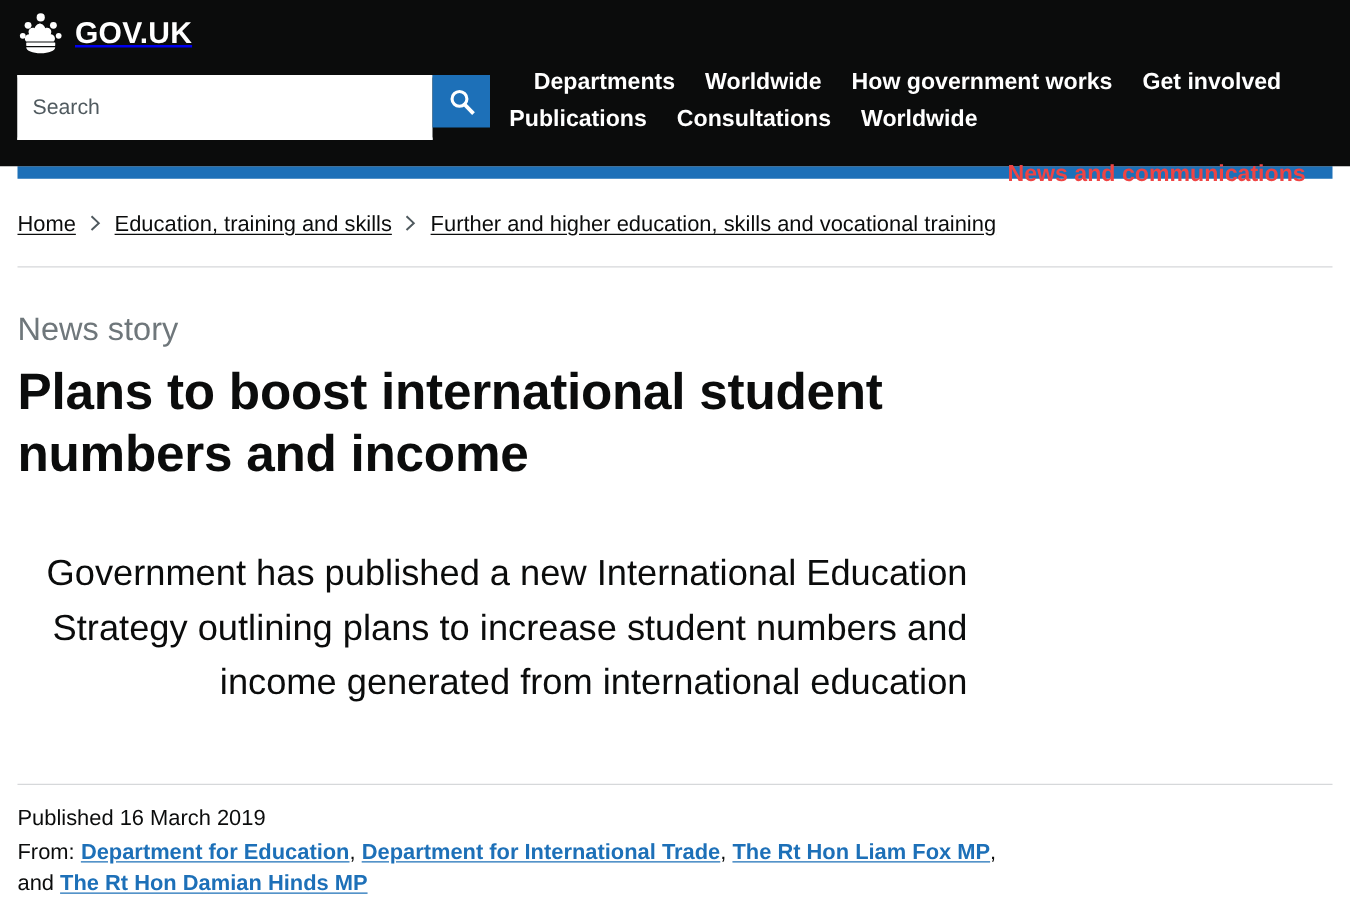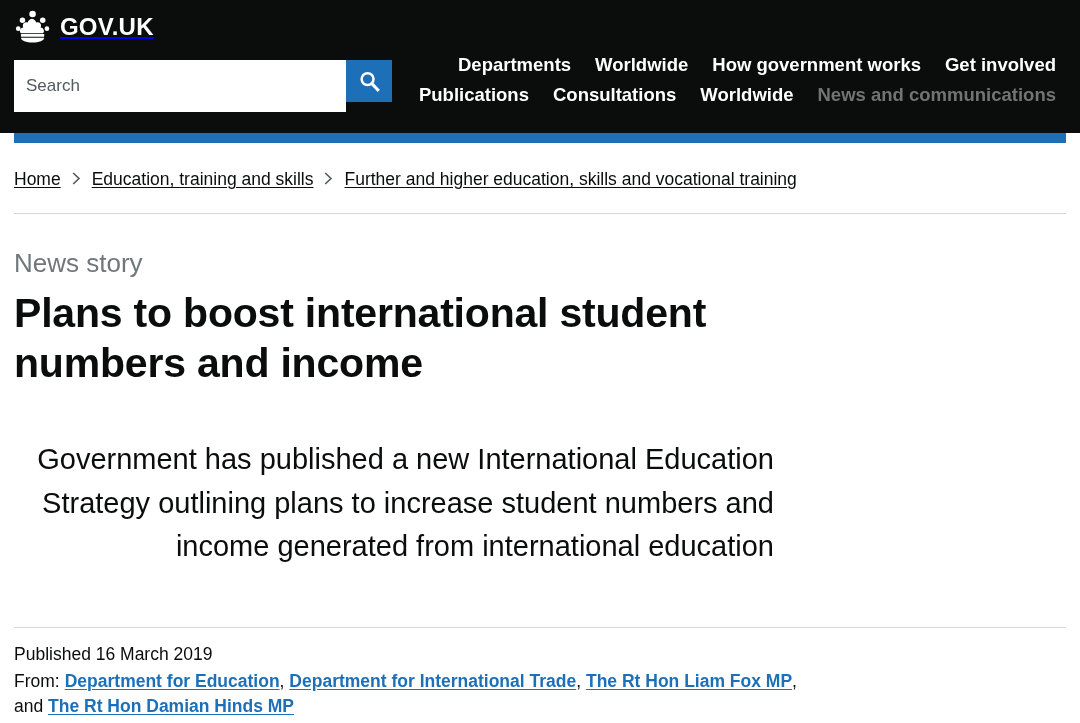--- a/index.html
+++ b/index.html
@@ -72,33 +72,33 @@
 
   .nav {
     position: absolute;
     right: 24px;
     top: 54px;
     width: 660px;
     text-align: right;
   }
   .nav-row {
     display: flex;
-    justify-content: flex-end;
+    justify-content: center;
     gap: 24px;
     margin-bottom: 8px;
   }
   .nav a {
     color: #ffffff;
     font-size: 18.5px;
     font-weight: bold;
     text-decoration: none;
     line-height: 22px;
     white-space: nowrap;
   }
-  .nav a.active { color: #737373; }
+  .nav a.active { color: #ef4444; margin-top: 44px; }
 
   .blue-bar {
     height: 10px;
     background: #1d70b8;
     margin: 0 14px 0 14px;
     width: 1052px;
   }
 
   
   .breadcrumbs {

